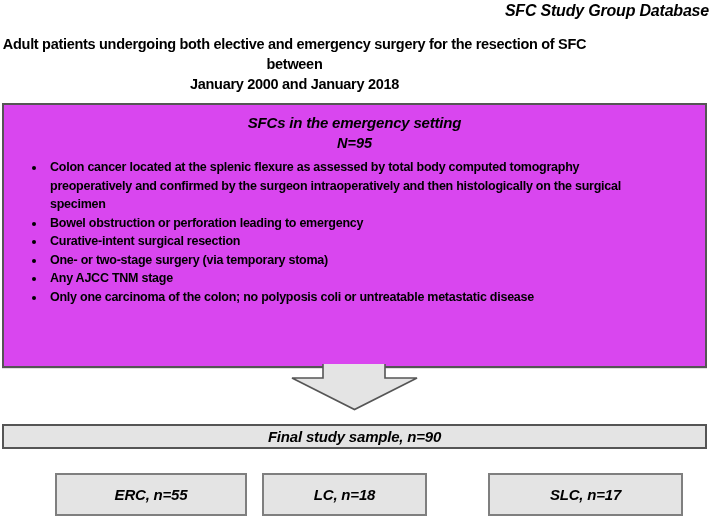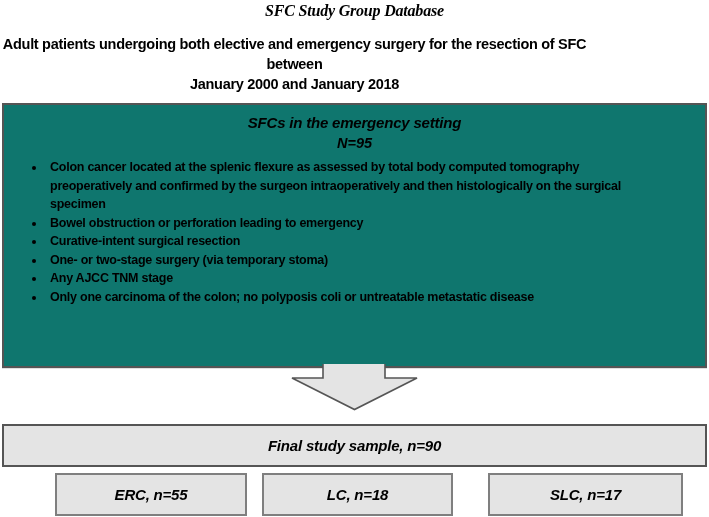--- a/index.html
+++ b/index.html
@@ -14,26 +14,25 @@
     overflow: hidden;
     font-family: "Liberation Sans", sans-serif;
     color: #000000;
   }
 
   .page-title {
     position: absolute;
     top: 2px;
     left: 0;
     width: 709px;
-    text-align: center;
+    text-align: right;
     font-size: 16px;
     font-weight: bold;
     font-style: italic;
     letter-spacing: -0.2px;
-    font-family: Liberation Serif, serif;
   }
 
   .subtitle {
     position: absolute;
     top: 34px;
     left: 0;
     width: 589px;
     text-align: center;
     font-size: 14.5px;
     font-weight: bold;
@@ -41,21 +40,21 @@
     letter-spacing: -0.3px;
   }
 
   .criteria-box {
     position: absolute;
     left: 2px;
     top: 103px;
     width: 705px;
     height: 265px;
     box-sizing: border-box;
-    background: #0f766e;
+    background: #d946ef;
     border: 2px solid #555555;
     box-shadow: 0 1px 0 rgba(0,0,0,0.12);
     z-index: 1;
   }
   .criteria-heading {
     margin-top: 7px;
     text-align: center;
     font-size: 15px;
     font-weight: bold;
     font-style: italic;
@@ -95,21 +94,21 @@
     left: 291px;
     top: 364px;
     z-index: 2;
   }
 
   .final-box {
     position: absolute;
     left: 2px;
     top: 424px;
     width: 705px;
-    height: 43px;
+    height: 25px;
     box-sizing: border-box;
     background: #e4e4e4;
     border: 2px solid #555555;
     display: flex;
     align-items: center;
     justify-content: center;
     font-size: 15px;
     font-weight: bold;
     font-style: italic;
     letter-spacing: -0.2px;
@@ -124,21 +123,21 @@
     border: 2px solid #7f7f7f;
     display: flex;
     align-items: center;
     justify-content: center;
     font-size: 15px;
     font-weight: bold;
     font-style: italic;
     letter-spacing: -0.2px;
   }
   .group-erc { left: 55px;  width: 192px; }
-  .group-lc  { left: 262px; width: 191px; }
+  .group-lc  { left: 262px; width: 165px; }
   .group-slc { left: 488px; width: 195px; }
 </style>
 </head>
 <body>
 
 <div class="page-title">SFC Study Group Database</div>
 
 <div class="subtitle">
   <div>Adult patients undergoing both elective and emergency surgery for the resection of SFC between</div>
   <div>January 2000 and January 2018</div>

